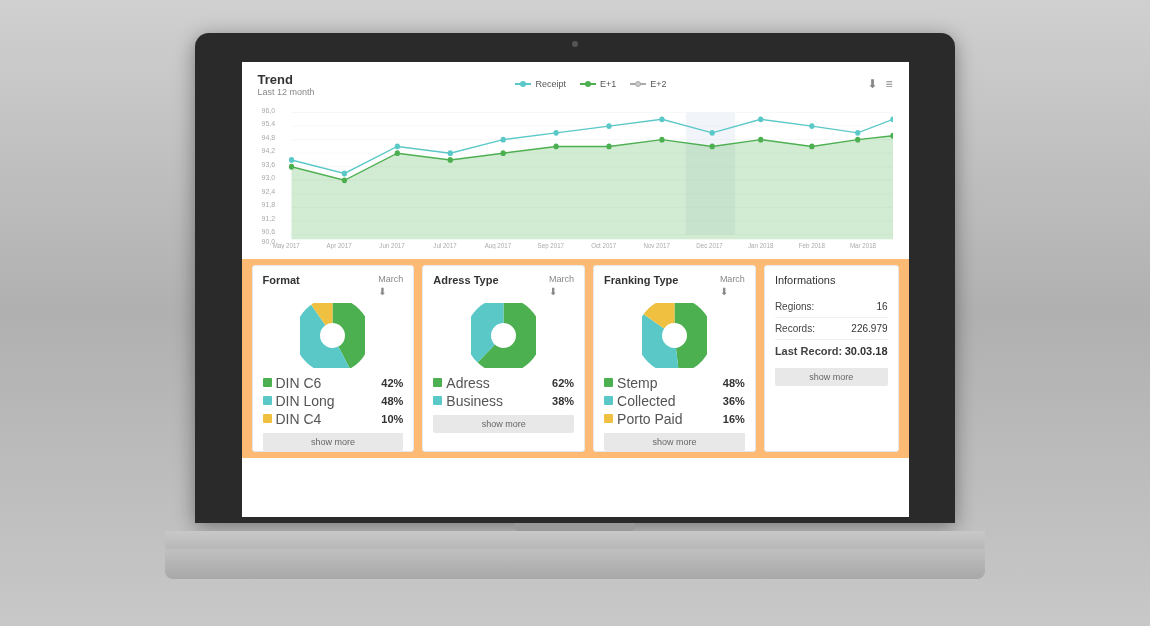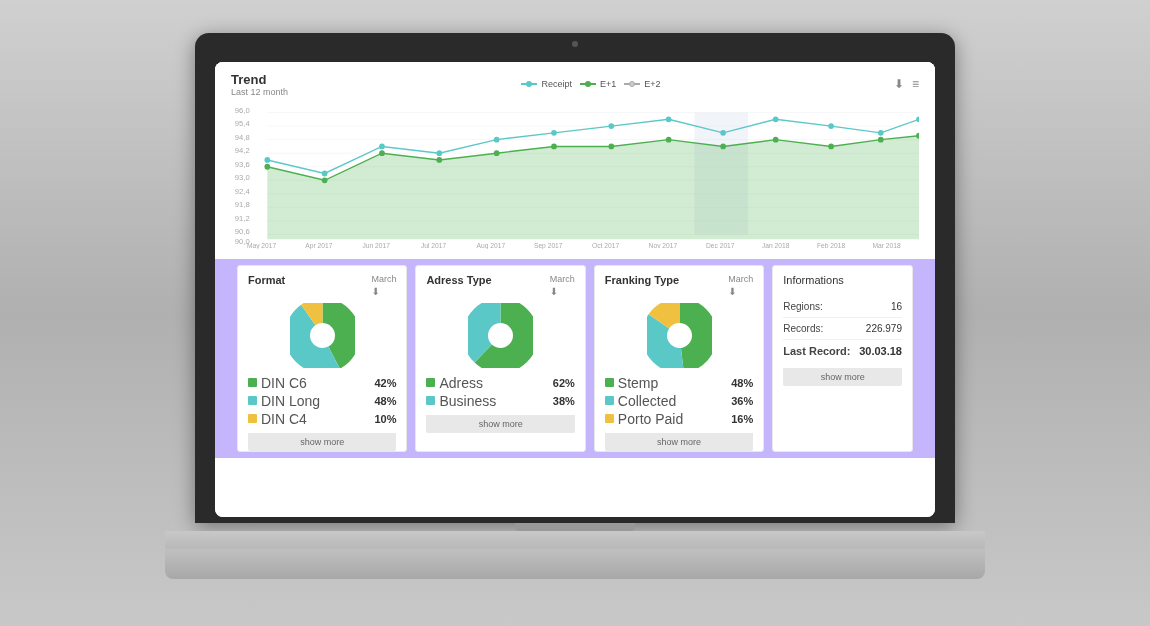--- a/index.html
+++ b/index.html
@@ -37,24 +37,24 @@
       position: absolute;
       top: 8px;
       left: 50%;
       transform: translateX(-50%);
       width: 6px; height: 6px;
       background: #555;
       border-radius: 50%;
     }
 
     .screen-content {
-      width: 720px;
+      width: 667px;
       height: 455px;
       background: #f5f5f5;
-      border-radius: 8px;
+      border-radius: 0;
       overflow: hidden;
       margin-top: 22px;
     }
 
     .laptop-base {
       position: absolute;
       bottom: 0; left: 0;
       width: 820px;
       height: 70px;
     }
@@ -109,21 +109,21 @@
       color: #333;
     }
     .trend-subtitle {
       font-size: 9px;
       color: #888;
     }
 
     .trend-legend {
       display: flex;
       align-items: center;
-      gap: 8px;
+      gap: 14px;
     }
 
     .legend-item {
       display: flex;
       align-items: center;
       gap: 4px;
       font-size: 9px;
       color: #555;
     }
 
@@ -147,23 +147,23 @@
     }
 
     .chart-svg {
       width: 100%;
       height: 100%;
     }
 
     
     .panels-row {
       display: flex;
-      padding: 6px 22px;
+      padding: 6px 10px;
       gap: 8px;
-      background: #c4b5fd;
+      background: #fdba74;
     }
 
     .panel {
       background: #fff;
       border: 1px solid #e8e8e8;
       border-radius: 3px;
       flex: 1;
       padding: 8px 10px 0;
     }
 

